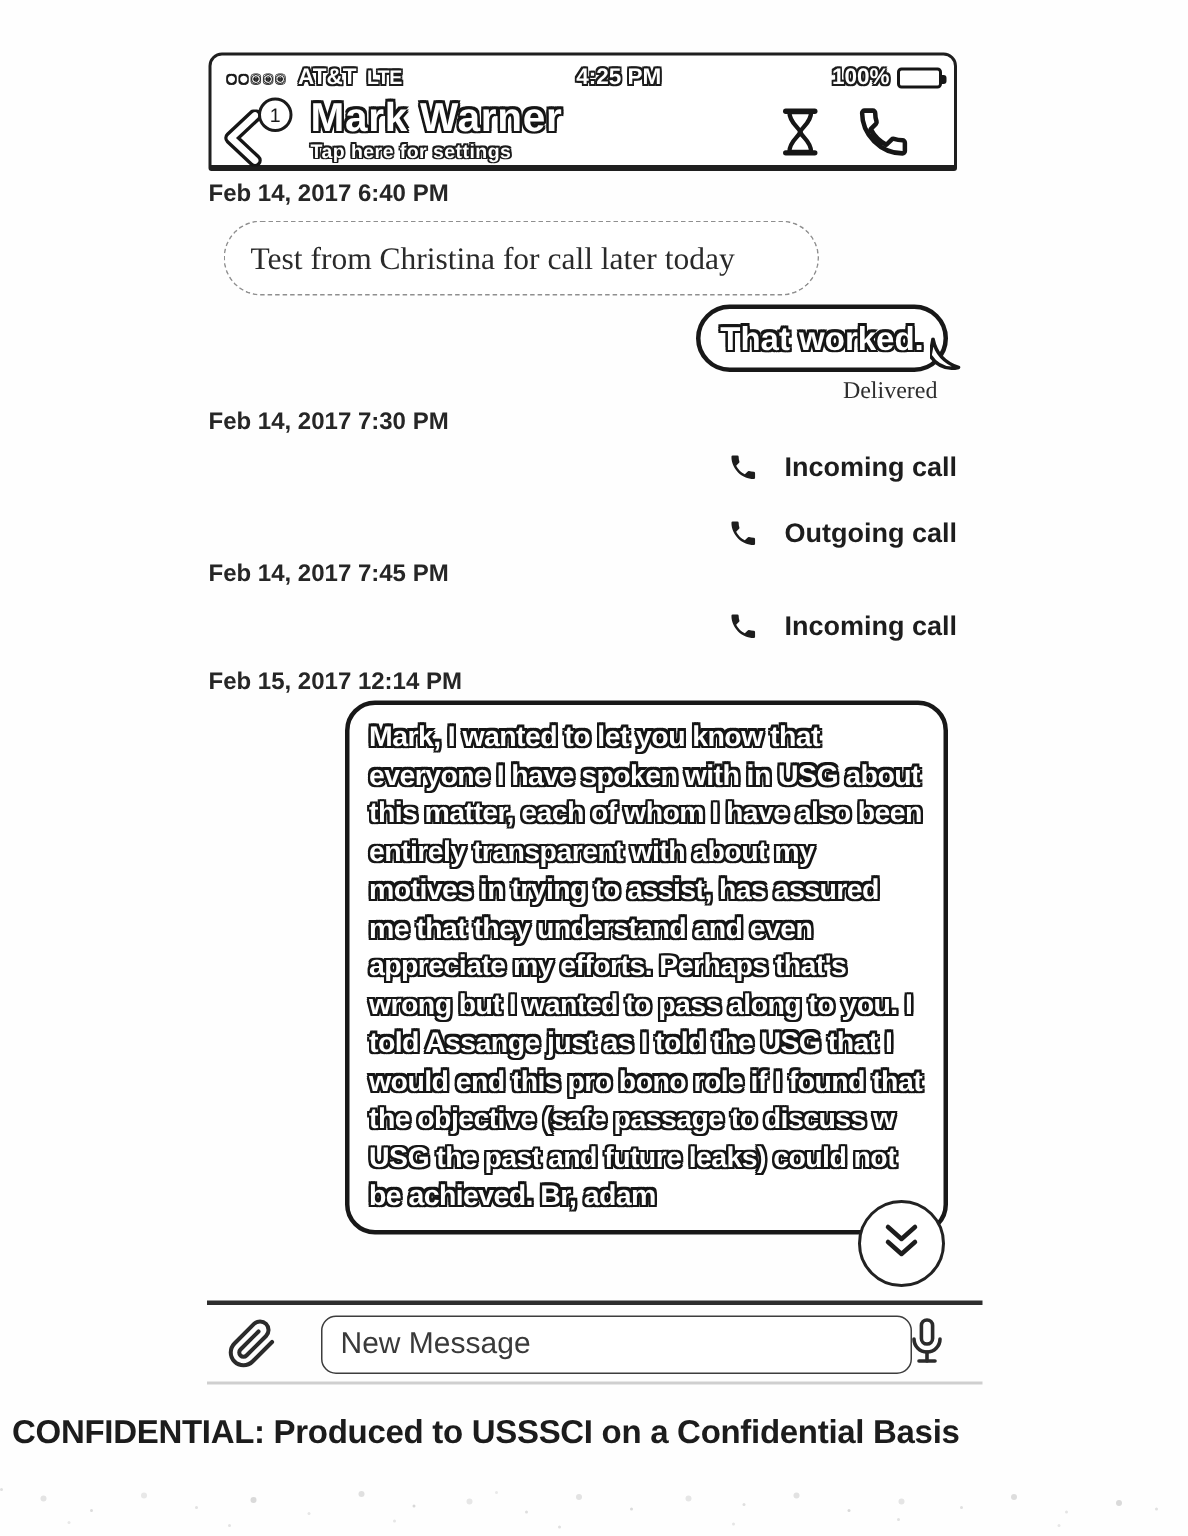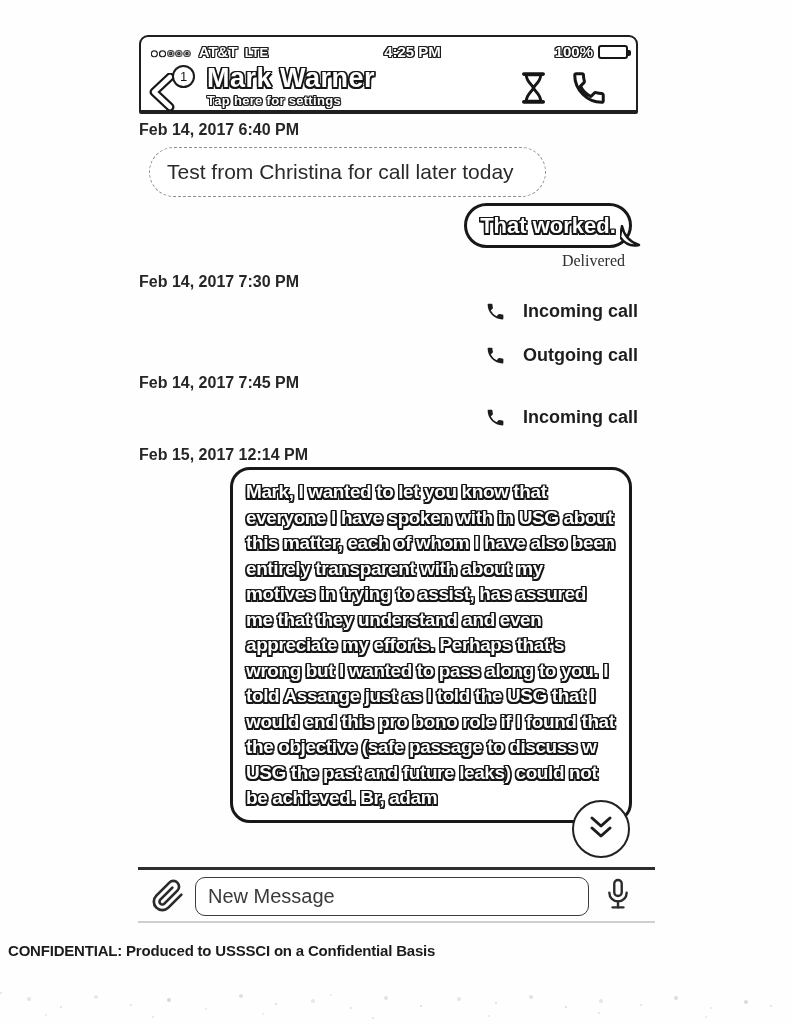--- a/index.html
+++ b/index.html
@@ -61,21 +61,21 @@
   
   .convo-item { position:absolute; left:139px; width:499px; }
   .ts { font-size:16px; font-weight:700; color:#262626; }
   .callrow { display:flex; justify-content:flex-end; align-items:center; gap:17px;
              font-size:18px; font-weight:700; color:#1d1d1d; }
 
   .bubble-in {
     position:absolute; left:149px; top:147px; width:397px; height:50px;
     border:1.6px dashed #8f8f8f; border-radius:25px; background:#fff;
     display:flex; align-items:center; padding-left:17px;
-    font-size:21px; color:#2a2a2a;
+    font-size:21px; color:#2a2a2a;font-family:Liberation Serif, serif;
   }
   .bubble-out1 {
     position:absolute; left:464px; top:203px; width:168px; height:45px;
     border:3px solid #181818; border-radius:23px; background:#fff;
     display:flex; align-items:center; justify-content:center;
     font-size:22px;
   }
   .tail { position:absolute; right:-13px; bottom:-4px; }
   .delivered { position:absolute; left:480px; top:252px; width:145px; text-align:right;
                font-size:16px; font-weight:500; color:#2e2e2e;font-family:Liberation Serif, serif; }
@@ -92,30 +92,30 @@
     border:2.6px solid #222; border-radius:50%; background:#fff; z-index:3;
     display:flex; align-items:center; justify-content:center; cursor:pointer;
   }
 
   
   .composer { position:absolute; left:0; top:0; width:792px; z-index:5; }
   .divider { position:absolute; left:138px; top:867px; width:517px; height:3px; background:#2e2e2e; }
   .bottomline { position:absolute; left:138px; top:921px; width:517px; height:1.5px; background:#cfcfcf; }
   .clip { position:absolute; left:151px; top:878px; }
   .msgfield {
-    position:absolute; left:195px; top:877px; width:394px; height:39px;
+    position:absolute; left:214px; top:877px; width:394px; height:39px;
     border:1.8px solid #3d3d3d; border-radius:10px; background:#fff;
     font-family:"Liberation Sans", sans-serif; font-size:20px; color:#3a3a3a;
     padding:17px 12px; outline:none;
   }
   .msgfield::placeholder { color:#3a3a3a; opacity:1; }
   .mic { position:absolute; left:602px; top:873px; }
 
   
-  .footer { position:absolute; left:8px; top:942px; font-size:15px; font-weight:700;
+  .footer { position:absolute; left:8px; top:942px; font-size:22px; font-weight:700;
             color:#1c1c1c; letter-spacing:-0.2px; }
   .speckles { position:absolute; left:0; top:992px; width:2px; height:2px; border-radius:50%;
     background:#e0e0e0;
     box-shadow: 28px 6px 0 1px #e4e4e4, 60px 14px 0 0 #dcdcdc, 95px 4px 0 1px #e8e8e8,
       130px 12px 0 0 #e2e2e2, 168px 7px 0 1px #dadada, 205px 16px 0 0 #e6e6e6,
       240px 3px 0 1px #e0e0e0, 275px 11px 0 0 #d8d8d8, 312px 8px 0 1px #e7e7e7,
       350px 15px 0 0 #dedede, 385px 5px 0 1px #e3e3e3, 420px 13px 0 0 #dbdbdb,
       458px 6px 0 1px #e6e6e6, 495px 10px 0 0 #dfdfdf, 530px 4px 0 1px #e2e2e2,
       565px 14px 0 0 #d9d9d9, 600px 8px 0 1px #e5e5e5, 640px 12px 0 0 #e0e0e0,
       675px 5px 0 1px #dddddd, 710px 15px 0 0 #e4e4e4, 745px 9px 0 1px #dadada,

